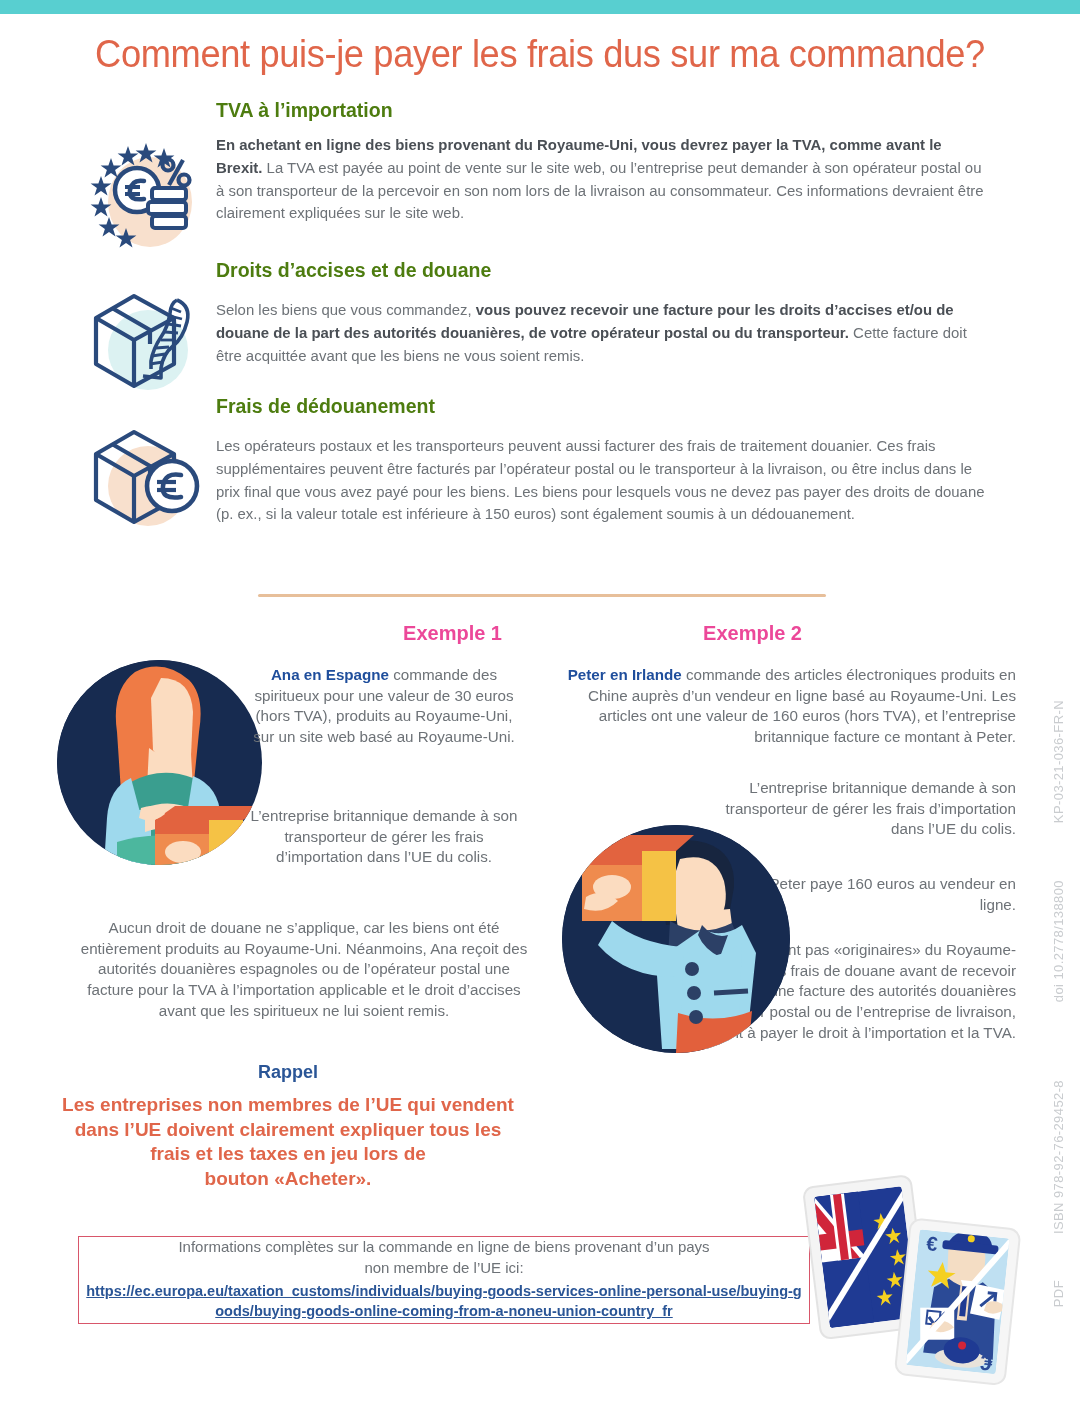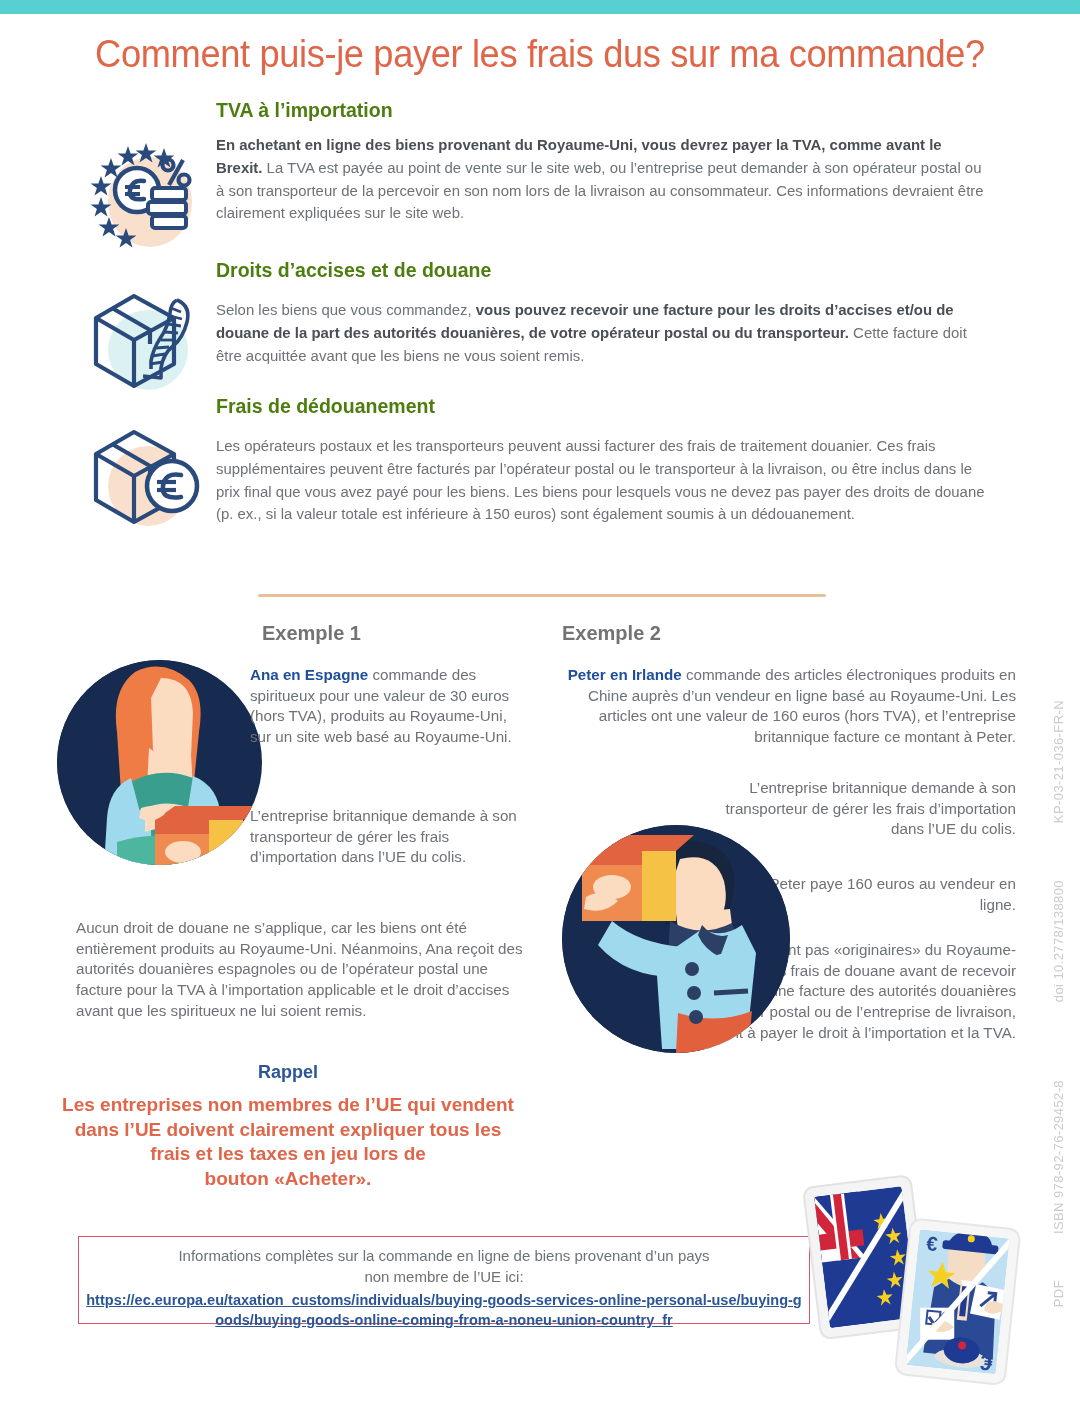--- a/index.html
+++ b/index.html
@@ -45,47 +45,46 @@
   .sec-text b{ color:#4a4f55; font-weight:700; }
 
   
   .divider{
     position:absolute; left:258px; top:594px; width:568px; height:3px;
     background:#e7bf9a; border-radius:2px;
   }
 
   
   .ex-title{
-    position:absolute; font-size:20px; font-weight:700; color:#737373;
-    text-align:left; width:240px;
+    position:absolute; font-size:20px; font-weight:700; color:#ec4899;
+    text-align:right; width:240px;
   }
   .ex-para{
     position:absolute; font-size:15.2px; line-height:1.36; color:#6d7277;
   }
   .ex-para b{ color:#1f4e9c; font-weight:700; }
-  .ex1 { text-align:left; }
+  .ex1 { text-align:center; }
   .ex2 { text-align:right; }
   .ex2r{ text-align:right; }
 
   .rappel-head{
     position:absolute; left:58px; width:460px; top:1062px;
     text-align:center; font-size:18px; font-weight:700; color:#2a5596;
   }
   .rappel-body{
     position:absolute; left:50px; width:476px; top:1093px;
     text-align:center; font-size:19px; line-height:1.30;
     font-weight:700; color:#e0664a;
   }
 
   
   .linkbox{
     position:absolute; left:78px; top:1236px; width:732px; height:88px;
     border:1.6px solid #d8566a;
     text-align:center;
-    padding-top:9px;
   }
   .linkbox .lb-t{
     font-size:15px; color:#6d7277; line-height:1.38;
     font-family:"Liberation Sans Narrow","Liberation Sans",sans-serif;
   }
   .linkbox .lb-url{
     display:block; margin-top:4px;
     font-size:14.5px; font-weight:700; color:#2a5596;
     text-decoration:underline; line-height:1.34;
     font-family:"Liberation Sans Narrow","Liberation Sans",sans-serif;

